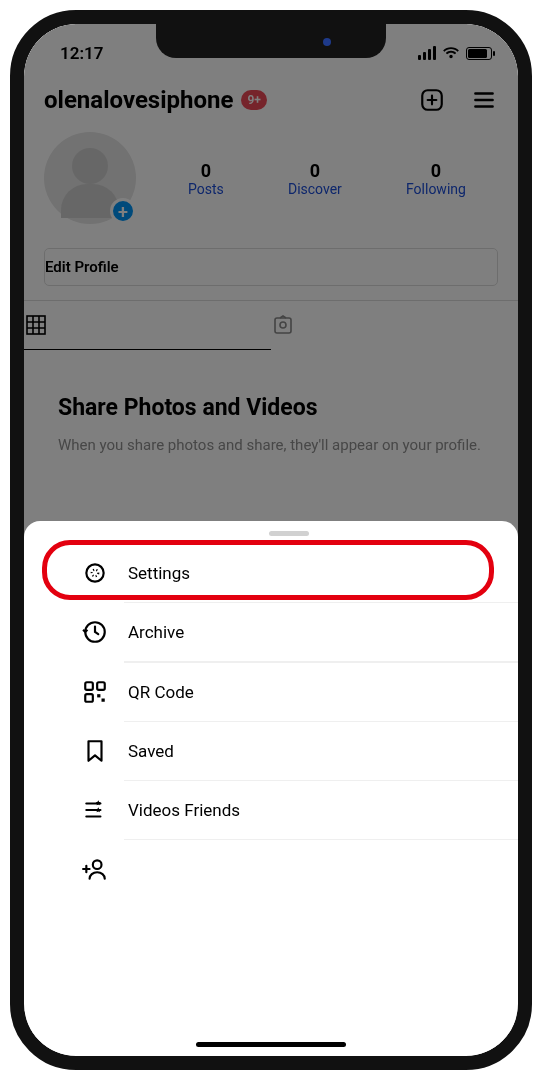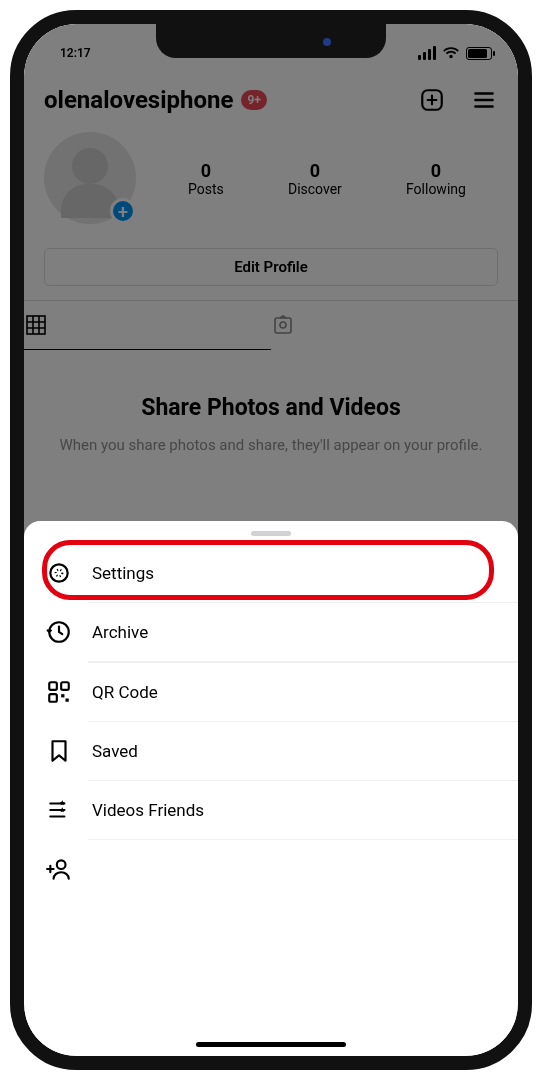--- a/index.html
+++ b/index.html
@@ -61,21 +61,21 @@
     z-index: 5;
   }
   
   .status-bar {
     position: relative;
     height: 50px;
     display: flex;
     align-items: center;
     justify-content: space-between;
     padding: 8px 26px 0 36px;
-    font-size: 12px;
+    font-size: 17px;
     font-weight: 600;
     color: #000;
   }
   .status-right { display:flex; align-items:center; gap:6px; }
   .signal { display:flex; align-items:flex-end; gap:2px; }
   .signal span { width:3px; background:#000; border-radius:1px; }
   .signal span:nth-child(1){height:5px;}
   .signal span:nth-child(2){height:8px;}
   .signal span:nth-child(3){height:11px;}
   .signal span:nth-child(4){height:14px;}
@@ -142,47 +142,48 @@
   .avatar-plus{
     position:absolute; right:0px; bottom:0px;
     width:26px; height:26px; border-radius:50%;
     background:#0095f6; border:3px solid #fff;
     display:flex; align-items:center; justify-content:center;
     color:#fff; font-weight:600; font-size:18px;
     z-index:2;
   }
   .stats{ flex:1; display:flex; justify-content:space-around; text-align:center; }
   .stat-num{ font-size:18px; font-weight:700; color:#000; }
-  .stat-lbl{ font-size:14px; color:#000000; }
+  .stat-lbl{ font-size:14px; color:#1d4ed8; }
   .edit-profile{
     margin: 14px 20px;
     border:1px solid #dbdbdb;
     border-radius:5px;
-    text-align:center;
+    text-align:left;
     padding:9px 0;
     font-size:15px; font-weight:600; color:#000;
     background:#fff;
   }
   
   .tabs{ display:flex; border-top:1px solid #dbdbdb; }
   .tab{ flex:1; text-align:center; padding:12px 0; }
   .tab.active{ border-bottom:1.5px solid #000; }
   
-  .empty{ text-align:center; padding: 44px 34px; }
+  .empty{ text-align:left; padding: 44px 34px; }
   .empty-title{ font-size:23px; font-weight:700; color:#000; margin-bottom:14px; }
   .empty-sub{ font-size:15px; color:#8e8e8e; line-height:1.4; }
   
   .sheet{
     position:absolute;
     left:0; right:0; bottom:0;
     background:#fff;
     border-top-left-radius:16px;
     border-top-right-radius:16px;
     z-index:10;
     padding-bottom: 36px;
+    padding-left: 36px;
   }
   .grabber{
     width:40px; height:5px; background:#d1d1d1; border-radius:3px;
     margin: 10px auto 8px auto;
   }
   .menu-item{
     display:flex; align-items:center;
     padding: 16px 22px;
     gap:20px;
     font-size:17px; color:#000;

